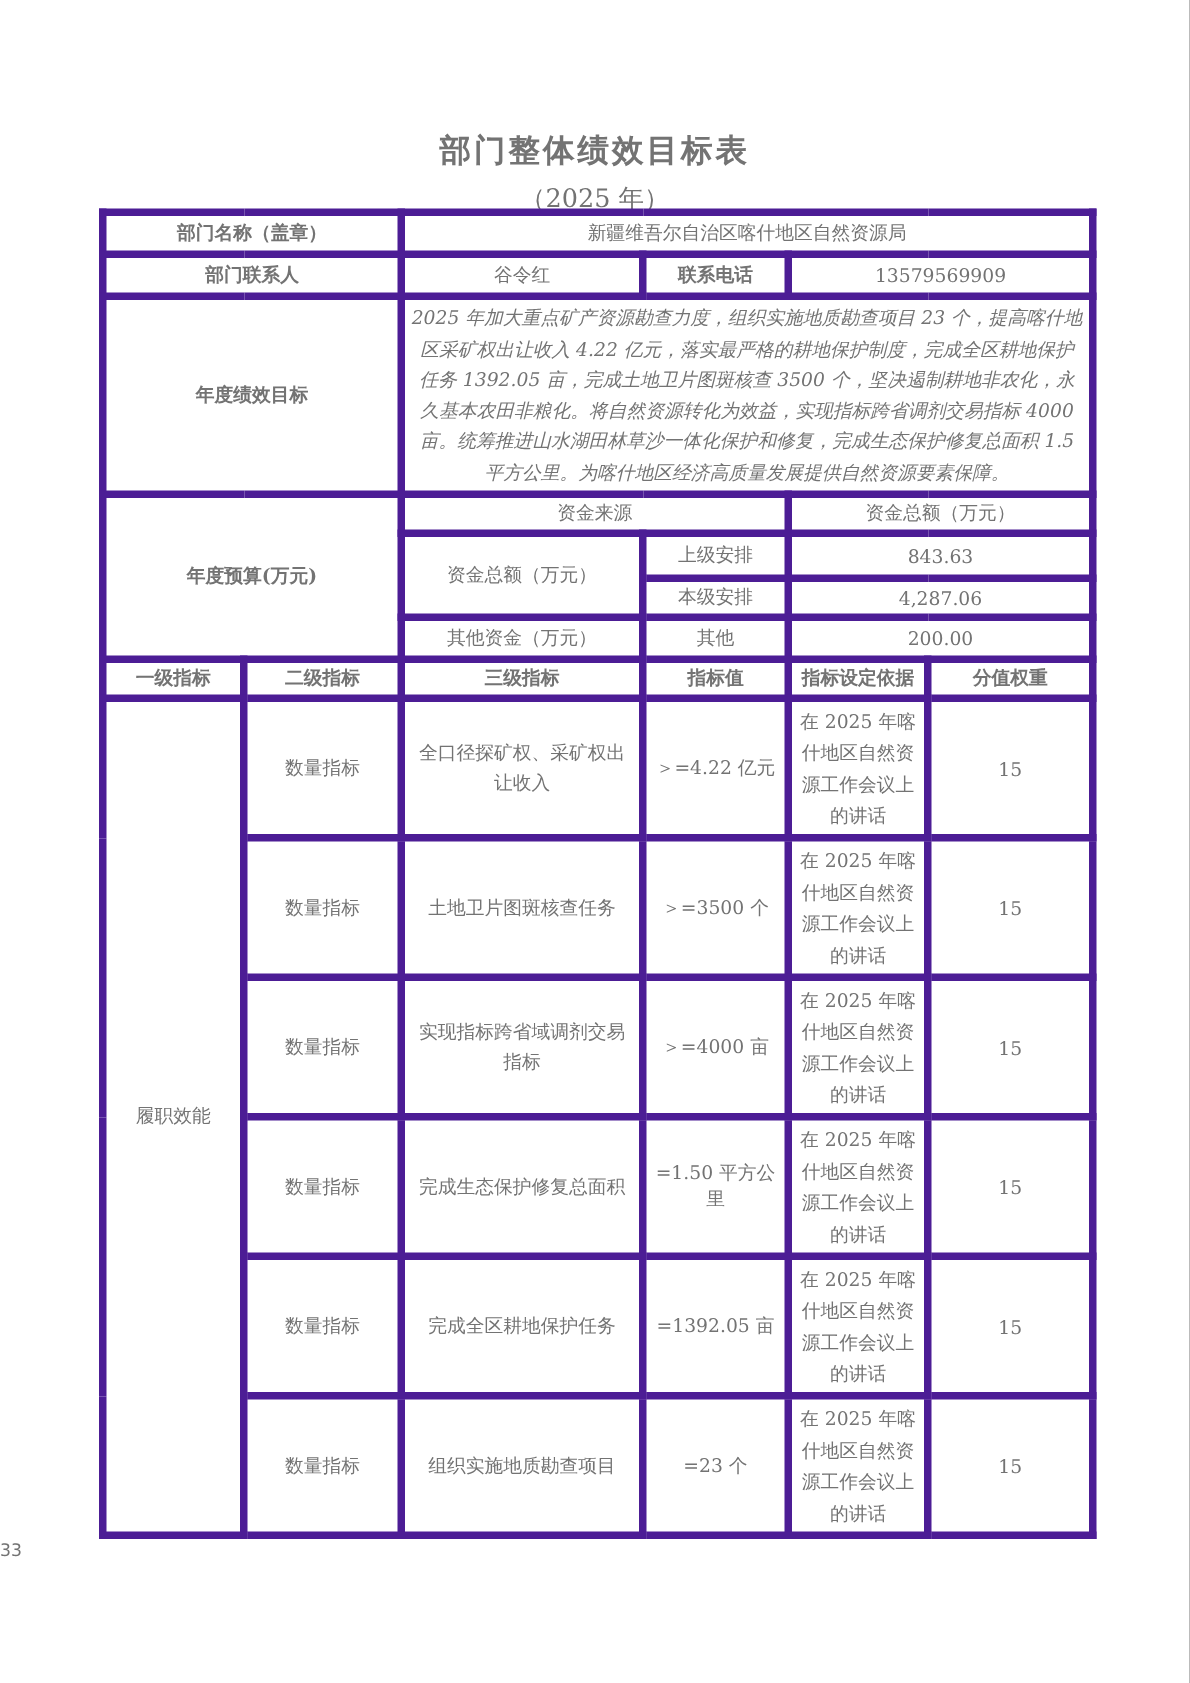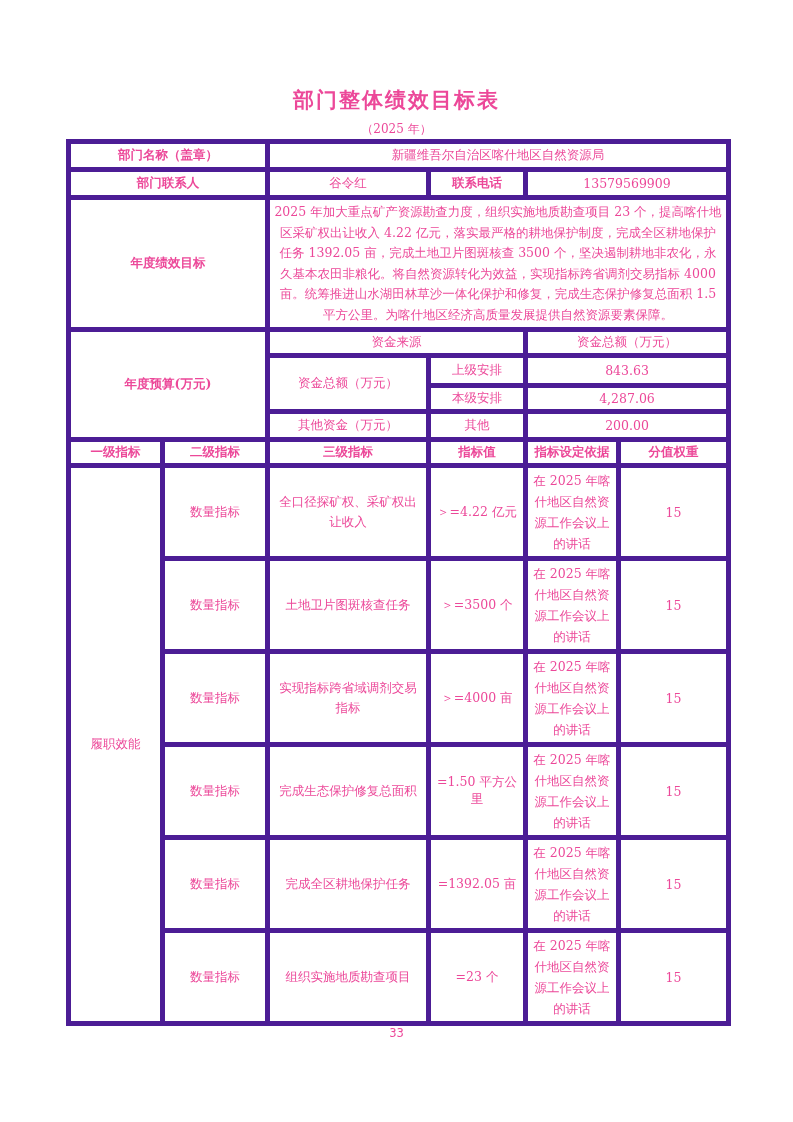--- a/index.html
+++ b/index.html
@@ -1,54 +1,54 @@
 <!DOCTYPE html>
 <html><head>
 <meta charset="utf-8">
 <style>
   html,body{margin:0;padding:0;background:#888;}
   .page{
     position:relative;width:793px;height:1122px;background:#ffffff;
-    margin:0 auto;overflow:hidden;color:#ec4899;
+    margin:0 auto;overflow:hidden;color:#737373;
     font-family:"DejaVu Serif","Liberation Serif",serif;
   }
   .doc-title{
     position:absolute;top:86px;left:0;width:100%;text-align:center;
     font-size:21px;font-weight:bold;letter-spacing:2px;
   }
   .doc-subtitle{
     position:absolute;top:121px;left:0;width:100%;text-align:center;
-    font-size:12px;
+    font-size:17px;
   }
   table.main{
     position:absolute;left:66px;top:139px;width:661px;
     border-collapse:collapse;table-layout:fixed;
   }
   table.main td{
     border:5px solid #4c1d95;
     text-align:center;vertical-align:middle;
     font-size:12.5px;padding:2px 4px;
     word-break:break-all;
   }
   td.b{font-weight:bold;}
   td.target-text{
-    text-align:justify;padding:4px 10px;line-height:20.5px;font-size:12.6px;
+    text-align:justify;padding:4px 10px;line-height:20.5px;font-size:12.6px;font-style:italic;
   }
   td.basis{line-height:21px;padding:2px 6px;}
   td.lvl3{padding:2px 10px;line-height:20px;}
   tr.r-info{height:28px;}
   tr.r-target{height:122px;}
   tr.r-src{height:23px;}
   tr.r-up{height:30px;}
   tr.r-loc{height:26px;}
   tr.r-oth{height:28px;}
   tr.r-head{height:25px;}
   tr.r-ind{height:83px;}
   .page-number{
-    position:absolute;top:1026px;left:0;width:100%;text-align:center;
+    position:absolute;top:1026px;left:0;width:100%;text-align:left;
     font-size:11.5px;font-family:"DejaVu Sans","Liberation Sans",sans-serif;
   }
 </style>
 </head>
 <body>
 
 <div class="page">
 
   <div class="doc-title">部门整体绩效目标表</div>
   <div class="doc-subtitle">（2025 年）</div>

